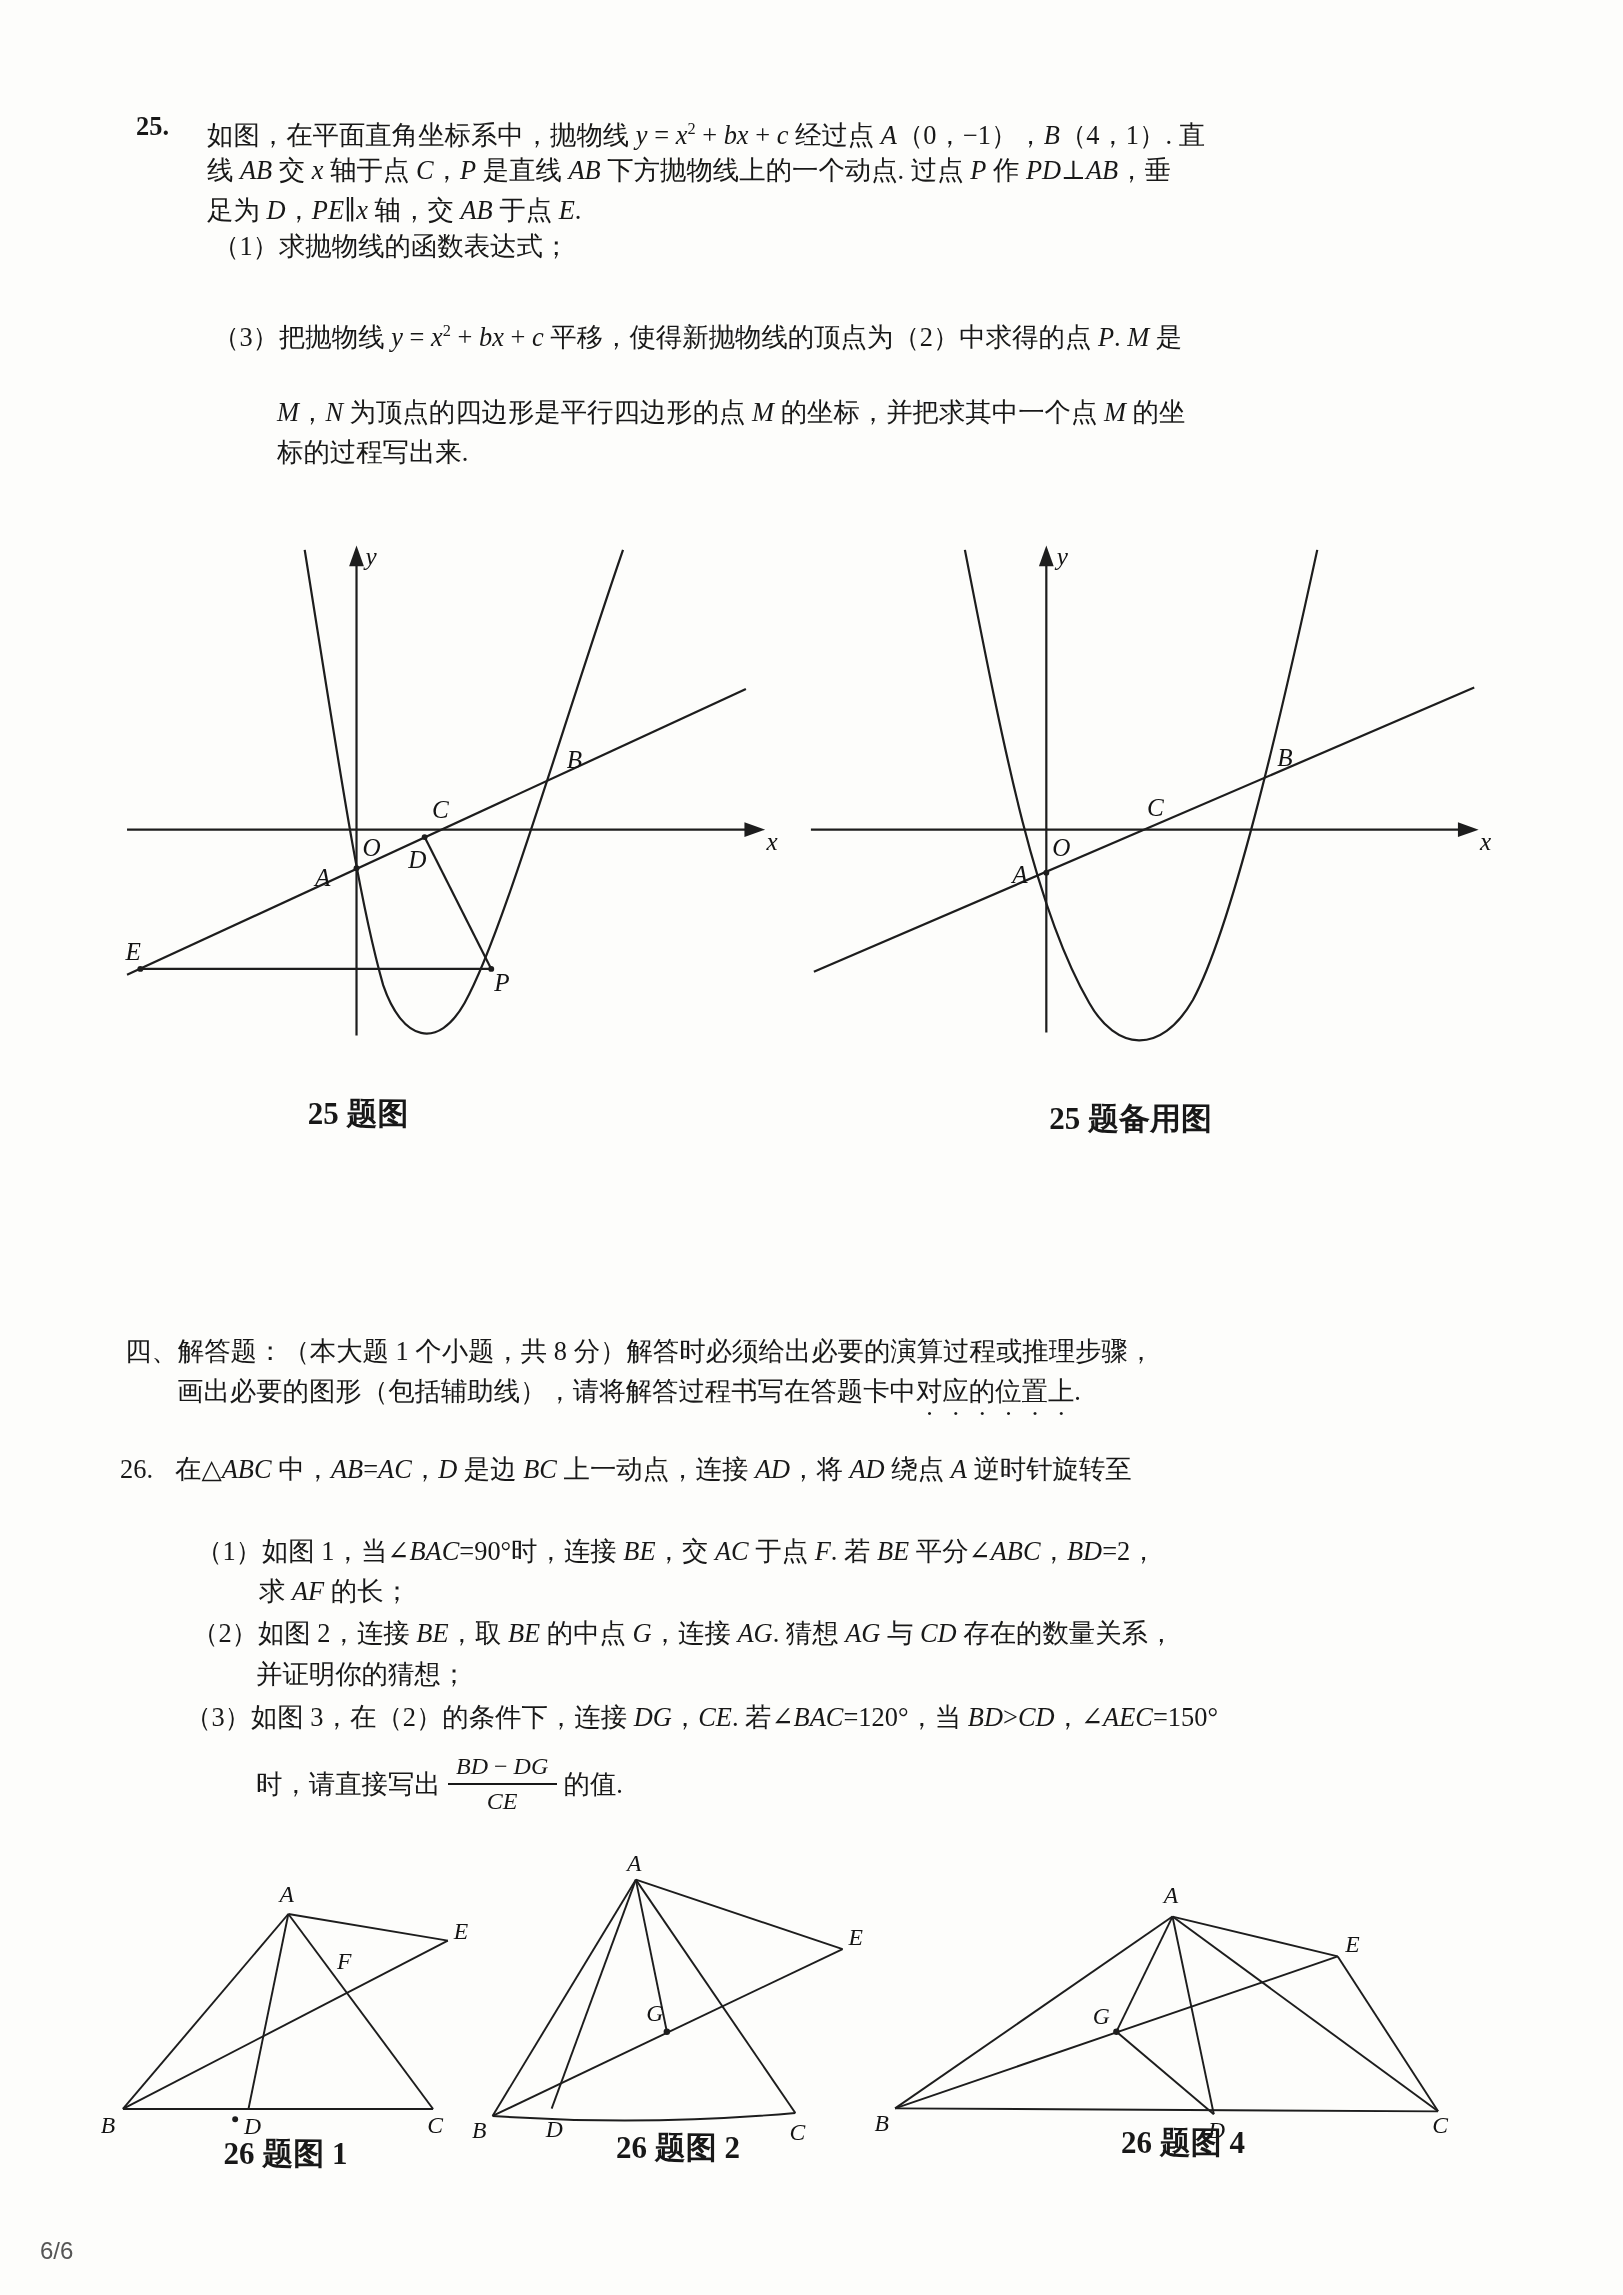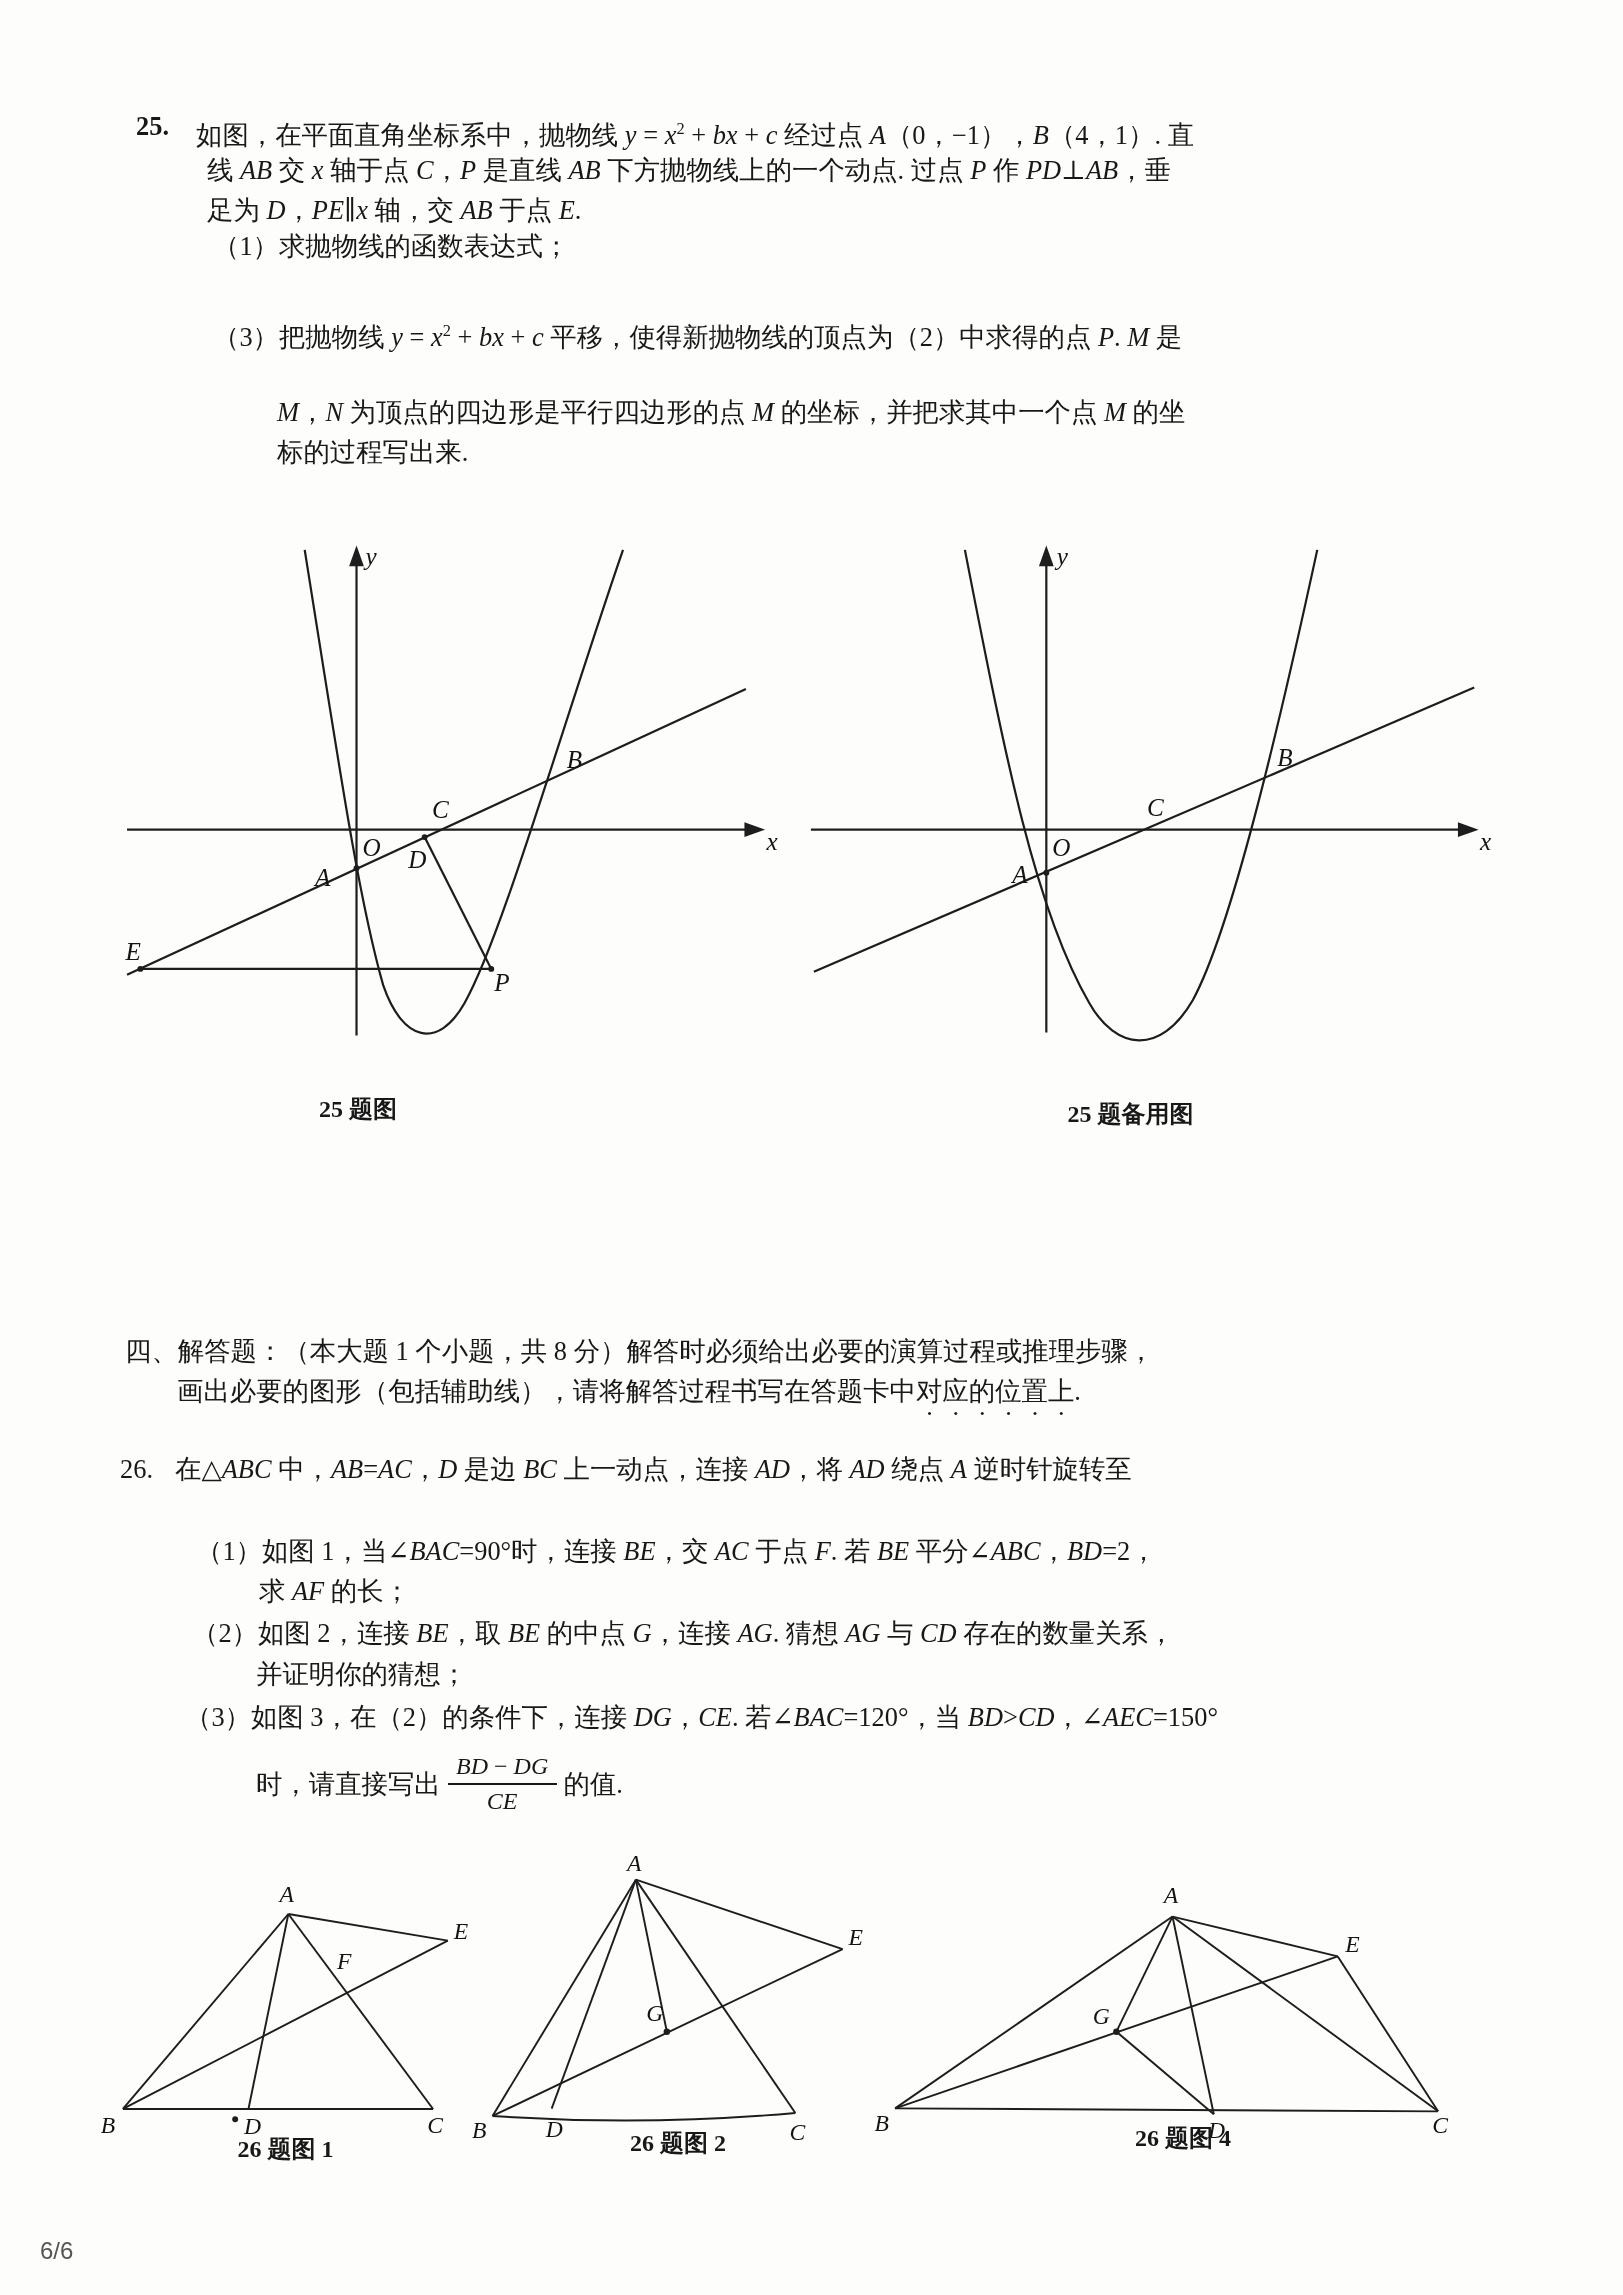--- a/index.html
+++ b/index.html
@@ -6,37 +6,37 @@
   html,body{width:1624px;height:2295px;}
   body{background:#efeeec;position:relative;}
   .page{position:absolute;left:0;top:0;width:1624px;height:2295px;background:#fdfdfb;
         font-family:"Liberation Serif","DejaVu Serif",serif;color:#181818;overflow:hidden;}
   .tl{position:absolute;font-size:26.4px;line-height:36px;white-space:nowrap;}
   .qnum{position:absolute;font-size:26.4px;font-weight:bold;white-space:nowrap;}
   .it{font-style:italic;font-family:"Liberation Serif","DejaVu Serif",serif;}
   .sup{font-size:0.62em;vertical-align:super;}
   .emph{-webkit-text-emphasis:dot;-webkit-text-emphasis-position:under right;
         text-emphasis:dot;text-emphasis-position:under right;}
-  .caption{position:absolute;font-size:24px;font-weight:600;text-align:center;white-space:nowrap;}
+  .caption{position:absolute;font-size:31px;font-weight:600;text-align:center;white-space:nowrap;}
   .figure{position:absolute;overflow:visible;}
   .pl{font-family:"Liberation Serif","DejaVu Serif",serif;font-style:italic;fill:#141414;}
   .frac{display:inline-flex;flex-direction:column;align-items:center;margin:0 7px;
         font-size:24px;line-height:1.18;}
   .fnum{padding:0 8.3px 2.1px;border-bottom:2.1px solid #181818;}
   .fden{padding-top:2.1px;}
   .m8row{display:flex;align-items:center;}
   .pagenum{position:absolute;font-size:24px;color:#555;font-family:"Liberation Sans","DejaVu Sans",sans-serif;}
 </style>
 </head>
 <body>
 
 <div class="page">
 
   <div class="qnum" style="left:136px;top:111px;">25.</div>
-  <div class="tl" style="left:196px;top:111px;text-align:center;"><span>如图，在平面直角坐标系中，抛物线 </span><span class="it">y</span><span> = </span><span class="it">x</span><span class="sup">2</span><span> + </span><span class="it">bx</span><span> + </span><span class="it">c</span><span> 经过点 </span><span class="it">A</span><span>（0，−1），</span><span class="it">B</span><span>（4，1）. 直</span></div>
+  <div class="tl" style="left:207px;top:111px;text-align:center;"><span>如图，在平面直角坐标系中，抛物线 </span><span class="it">y</span><span> = </span><span class="it">x</span><span class="sup">2</span><span> + </span><span class="it">bx</span><span> + </span><span class="it">c</span><span> 经过点 </span><span class="it">A</span><span>（0，−1），</span><span class="it">B</span><span>（4，1）. 直</span></div>
   <div class="tl" style="left:207px;top:152px;"><span>线 </span><span class="it">AB</span><span> 交 </span><span class="it">x</span><span> 轴于点 </span><span class="it">C</span><span>，</span><span class="it">P</span><span> 是直线 </span><span class="it">AB</span><span> 下方抛物线上的一个动点. 过点 </span><span class="it">P</span><span> 作 </span><span class="it">PD</span><span>⊥</span><span class="it">AB</span><span>，垂</span></div>
   <div class="tl" style="left:207px;top:192px;"><span>足为 </span><span class="it">D</span><span>，</span><span class="it">PE</span><span>∥</span><span class="it">x</span><span> 轴，交 </span><span class="it">AB</span><span> 于点 </span><span class="it">E</span><span>.</span></div>
   <div class="tl" style="left:213px;top:228px;"><span>（1）求抛物线的函数表达式；</span></div>
   <div class="tl" style="left:213px;top:313px;"><span>（3）把抛物线 </span><span class="it">y</span><span> = </span><span class="it">x</span><span class="sup">2</span><span> + </span><span class="it">bx</span><span> + </span><span class="it">c</span><span> 平移，使得新抛物线的顶点为（2）中求得的点 </span><span class="it">P</span><span>. </span><span class="it">M</span><span> 是</span></div>
   <div class="tl" style="left:277px;top:394px;"><span class="it">M</span><span>，</span><span class="it">N</span><span> 为顶点的四边形是平行四边形的点 </span><span class="it">M</span><span> 的坐标，并把求其中一个点 </span><span class="it">M</span><span> 的坐</span></div>
   <div class="tl" style="left:277px;top:434px;"><span>标的过程写出来.</span></div>
 
   <svg class="figure" style="left:124px;top:541px;" width="696" height="533" viewBox="0 0 470 360">
     <g stroke="#1d1d1d" stroke-width="1.5" fill="none">
       <line x1="2" y1="195" x2="426" y2="195"></line>

